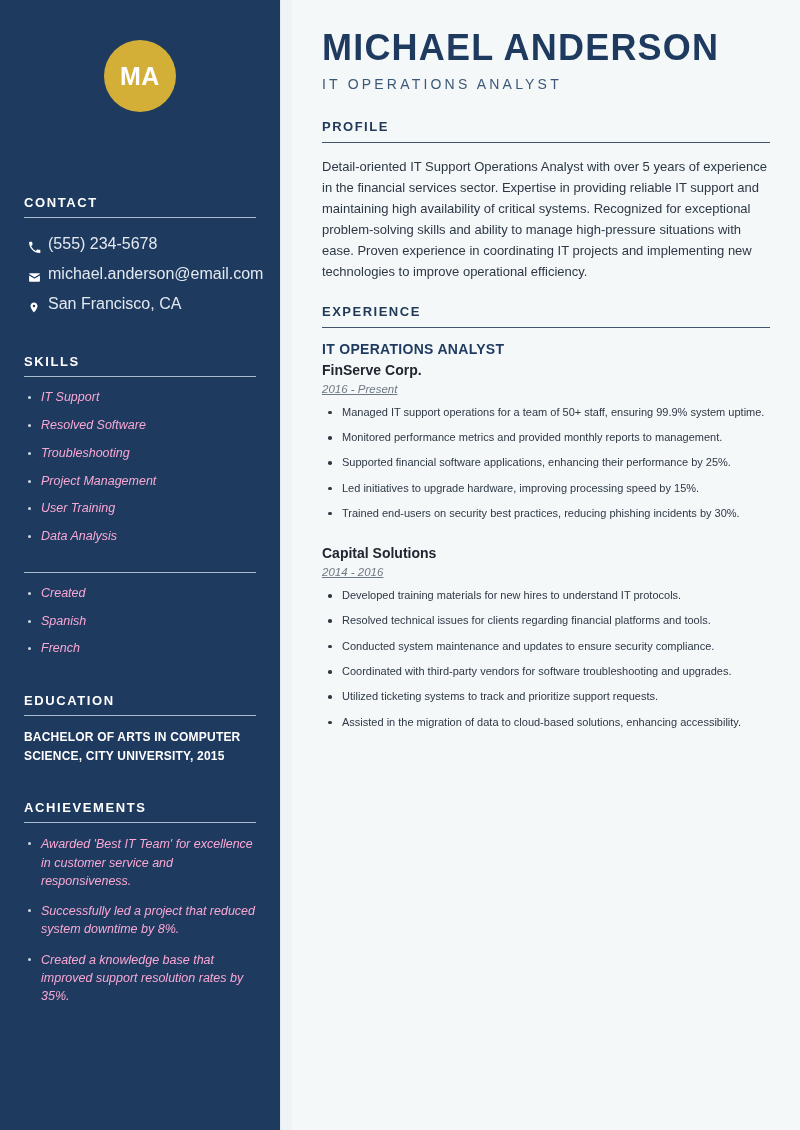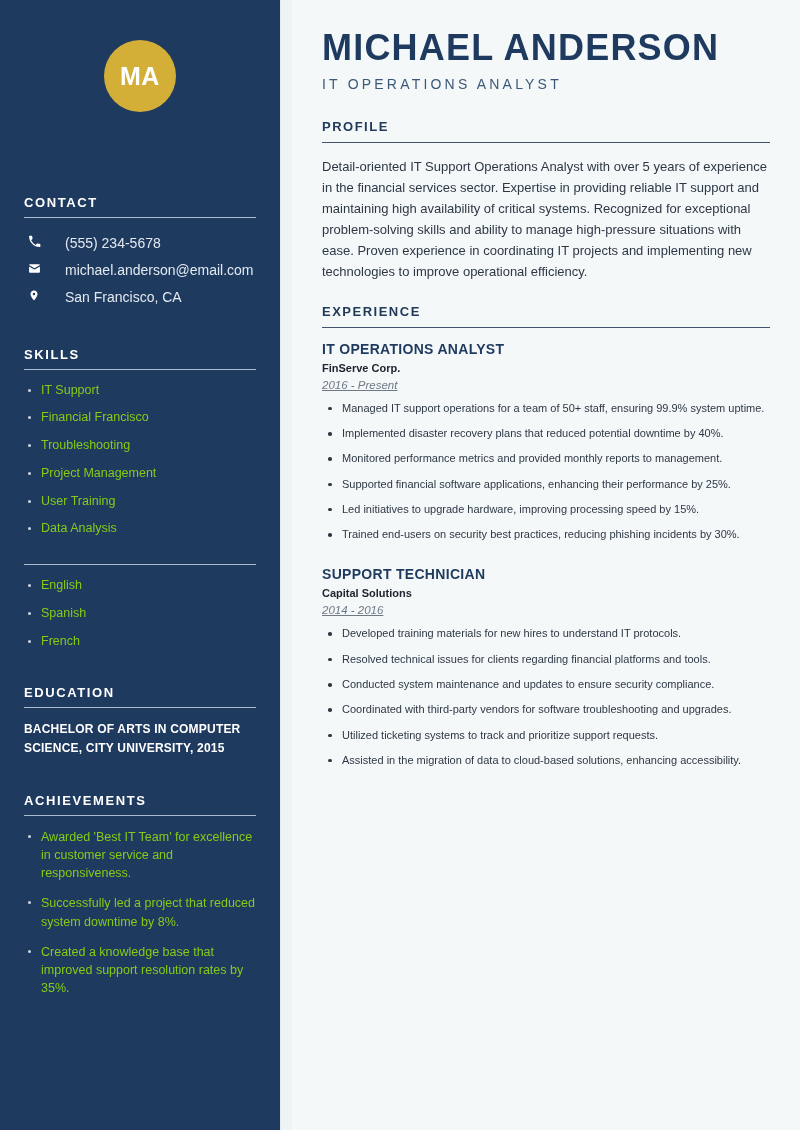--- a/index.html
+++ b/index.html
@@ -70,23 +70,23 @@
   }
 
   .side-rule {
     height: 1px;
     background: #a9bcd0;
     margin-bottom: 12px;
   }
 
   .contact-row {
     display: flex;
-    align-items: flex-start;
-    gap: 24px;
-    font-size: 14px;
+    align-items: flex-end;
+    gap: 7px;
+    font-size: 16px;
     color: #e2e9f0;
     padding: 4px 0 5px 3px;
     line-height: 1.3;
   }
 
   .contact-icon {
     width: 14px;
     height: 14px;
     flex: 0 0 14px;
     display: flex;
@@ -98,24 +98,25 @@
 
   ul.side-list {
     list-style: none;
     padding: 0;
     margin: 0;
   }
 
   ul.side-list li {
     position: relative;
     font-size: 12.5px;
-    color: #84cc16;
+    color: #f9a8d4;
     padding: 0 0 0 17px;
     margin-bottom: 10px;
     line-height: 1.42;
+    font-style: italic;
   }
   ul.side-list li::before {
     content: "";
     position: absolute;
     left: 4px;
     top: 7px;
     width: 3px;
     height: 3px;
     border-radius: 50%;
     background: #ccd8e4;
@@ -194,21 +195,21 @@
 
   .job-role {
     font-size: 14px;
     font-weight: bold;
     color: #1f3a5f;
     letter-spacing: 0.3px;
     margin-bottom: 5px;
   }
 
   .job-company {
-    font-size: 11px;
+    font-size: 14px;
     font-weight: bold;
     color: #20262f;
     margin-bottom: 5px;
   }
 
   .job-dates {
     font-size: 11.5px;
     font-style: italic;
     color: #6f7885;
     margin-bottom: 9px;
@@ -282,32 +283,32 @@
         </span>
         <span>San Francisco, CA</span>
       </div>
     </section>
 
     <section class="side-section">
       <div class="side-heading">SKILLS</div>
       <div class="side-rule"></div>
       <ul class="side-list tight">
         <li>IT Support</li>
-        <li>Financial Francisco</li>
+        <li>Resolved Software</li>
         <li>Troubleshooting</li>
         <li>Project Management</li>
         <li>User Training</li>
         <li>Data Analysis</li>
       </ul>
     </section>
 
     <section class="side-section">
       <div class="side-rule"></div>
       <ul class="side-list tight">
-        <li>English</li>
+        <li>Created</li>
         <li>Spanish</li>
         <li>French</li>
       </ul>
     </section>
 
     <section class="side-section">
       <div class="side-heading">EDUCATION</div>
       <div class="side-rule"></div>
       <div class="edu-line">BACHELOR OF ARTS IN COMPUTER SCIENCE, CITY UNIVERSITY, 2015</div>
     </section>
@@ -340,32 +341,30 @@
     <section class="main-section">
       <div class="main-heading">EXPERIENCE</div>
       <div class="main-rule"></div>
 
       <div class="job">
         <div class="job-role">IT OPERATIONS ANALYST</div>
         <div class="job-company">FinServe Corp.</div>
         <div class="job-dates">2016 - Present</div>
         <ul class="job-bullets">
           <li>Managed IT support operations for a team of 50+ staff, ensuring 99.9% system uptime.</li>
-          <li>Implemented disaster recovery plans that reduced potential downtime by 40%.</li>
           <li>Monitored performance metrics and provided monthly reports to management.</li>
           <li>Supported financial software applications, enhancing their performance by 25%.</li>
           <li>Led initiatives to upgrade hardware, improving processing speed by 15%.</li>
           <li>Trained end-users on security best practices, reducing phishing incidents by 30%.</li>
         </ul>
       </div>
 
       <div class="spacer-job"></div>
 
       <div class="job">
-        <div class="job-role">SUPPORT TECHNICIAN</div>
         <div class="job-company">Capital Solutions</div>
         <div class="job-dates">2014 - 2016</div>
         <ul class="job-bullets">
           <li>Developed training materials for new hires to understand IT protocols.</li>
           <li>Resolved technical issues for clients regarding financial platforms and tools.</li>
           <li>Conducted system maintenance and updates to ensure security compliance.</li>
           <li>Coordinated with third-party vendors for software troubleshooting and upgrades.</li>
           <li>Utilized ticketing systems to track and prioritize support requests.</li>
           <li>Assisted in the migration of data to cloud-based solutions, enhancing accessibility.</li>
         </ul>

